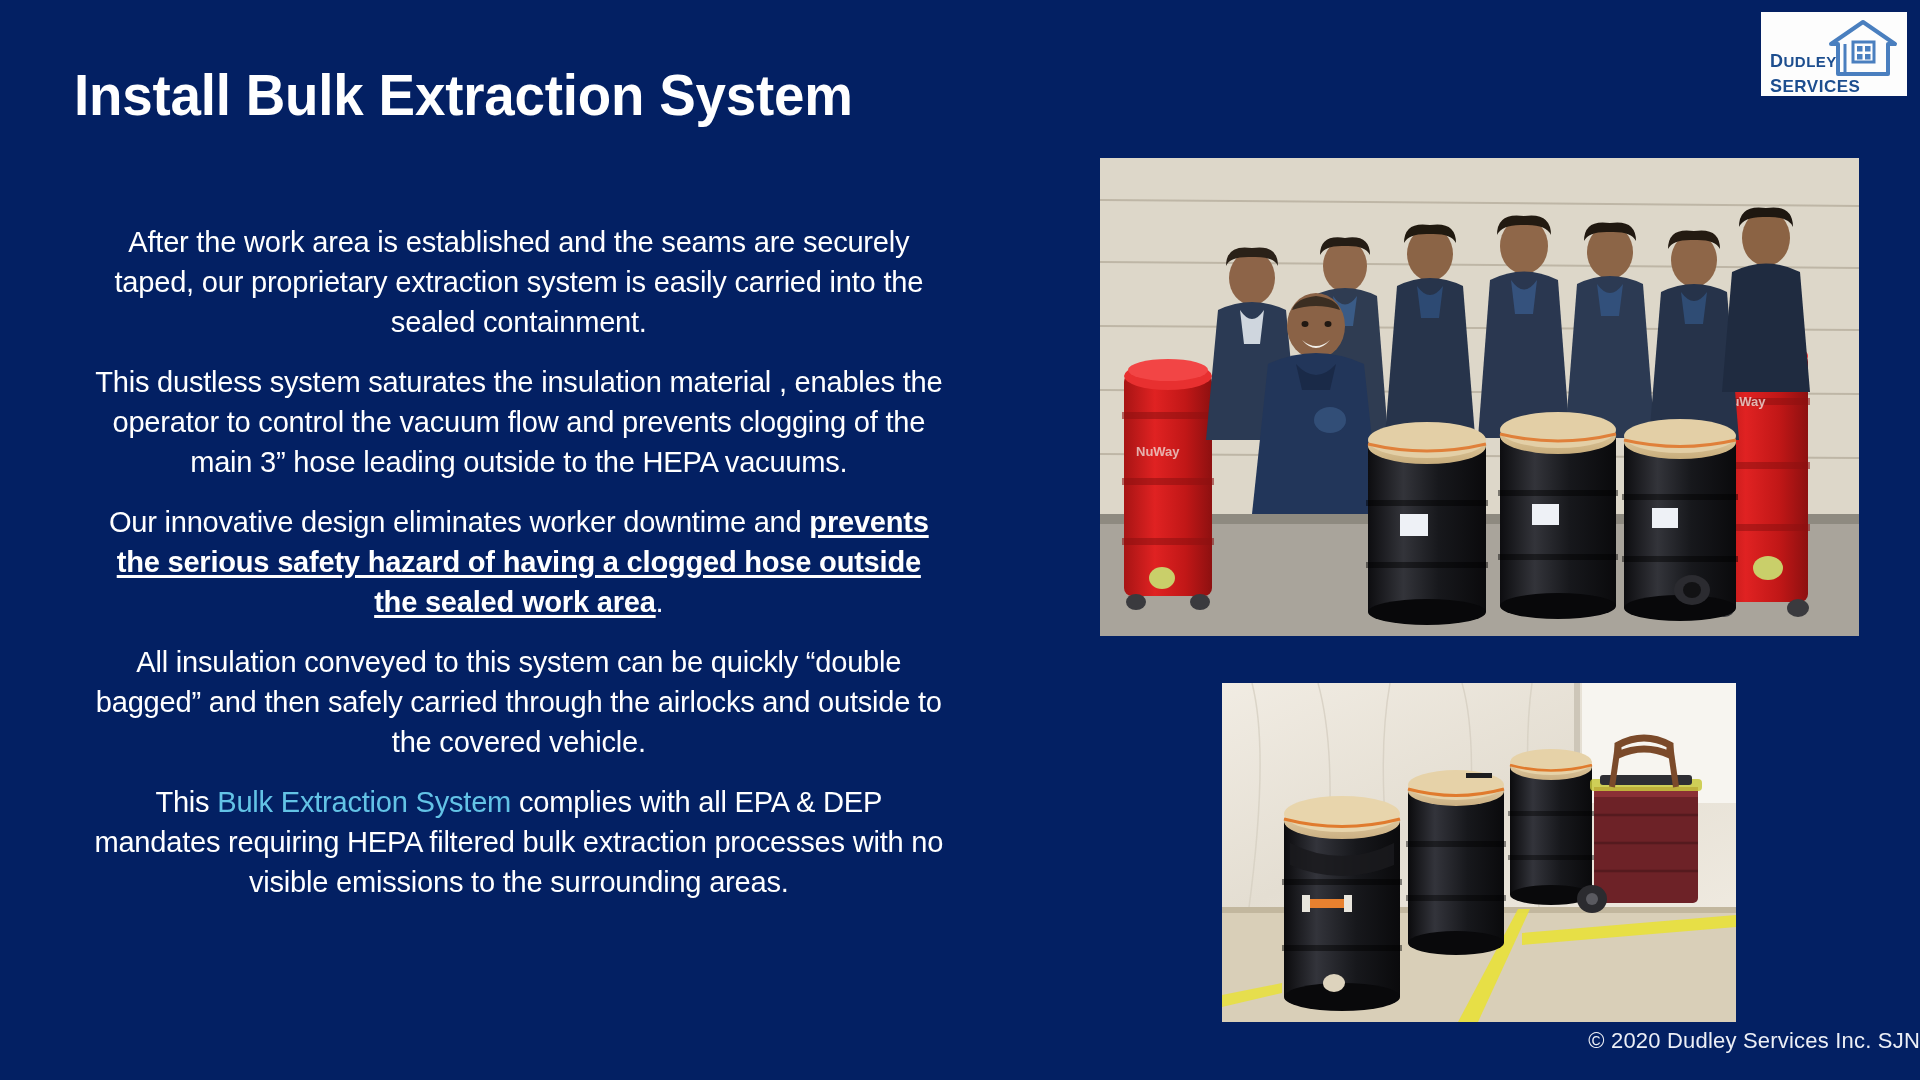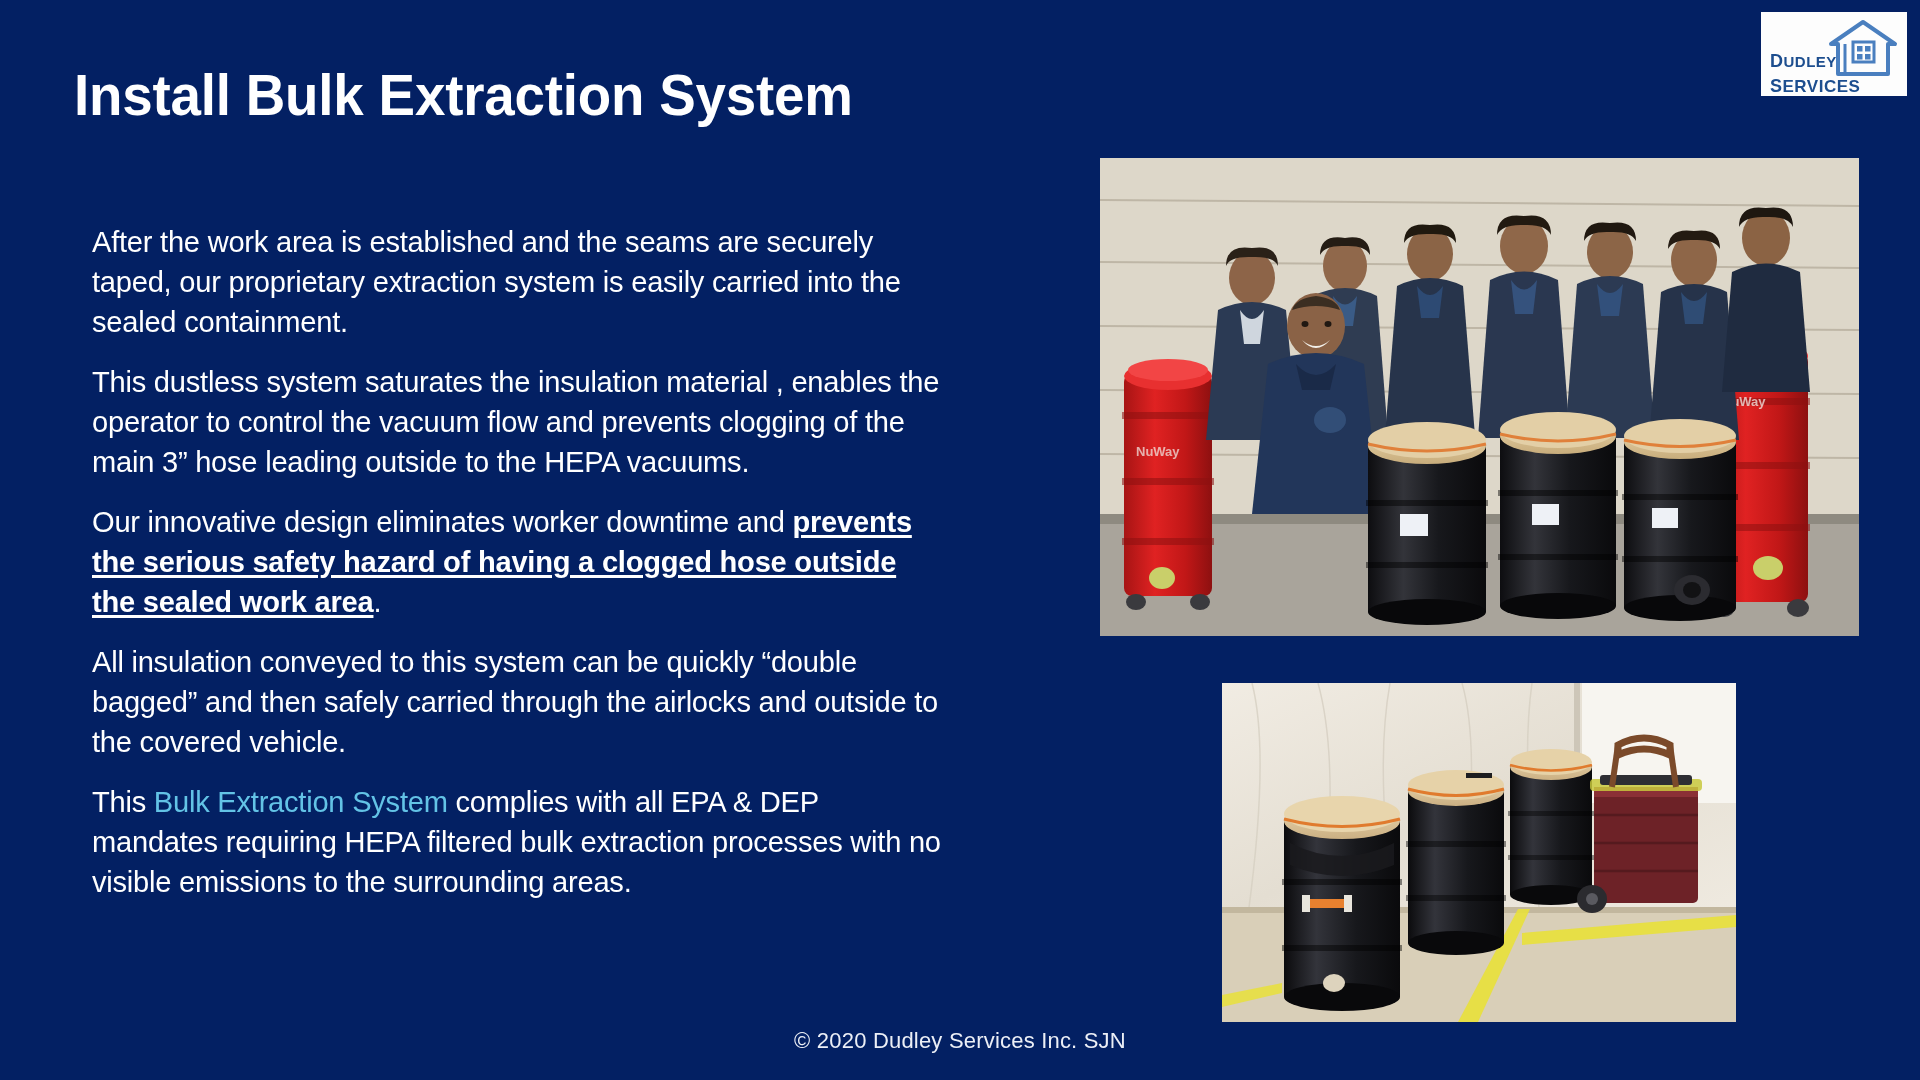--- a/index.html
+++ b/index.html
@@ -59,20 +59,21 @@
     transform: scaleX(0.96);
     transform-origin: left top;
     white-space: nowrap;
   }
 
   
   .body-col {
     position: absolute;
     left: 92px; top: 222px;
     width: 880px;
+    text-align: center;
   }
   .para {
     color: #ffffff;
     font-family: "Liberation Sans", sans-serif;
     font-size: 30px;
     line-height: 40px;
     letter-spacing: -0.25px;
     margin-bottom: 20px;
     transform: scaleX(0.97);
     transform-origin: left top;
@@ -83,21 +84,21 @@
     text-decoration: underline;
     text-underline-offset: 3px;
   }
   .accent { color: #63c3e6; }
 
   
   .footer {
     position: absolute;
     left: 0; top: 1028px;
     width: 1920px;
-    text-align: center;
+    text-align: right;
     color: #eceff6;
     font-family: "Liberation Sans", sans-serif;
     font-size: 22px;
     letter-spacing: 0.2px;
   }
 
   
   .photo {
     position: absolute;
     overflow: hidden;

